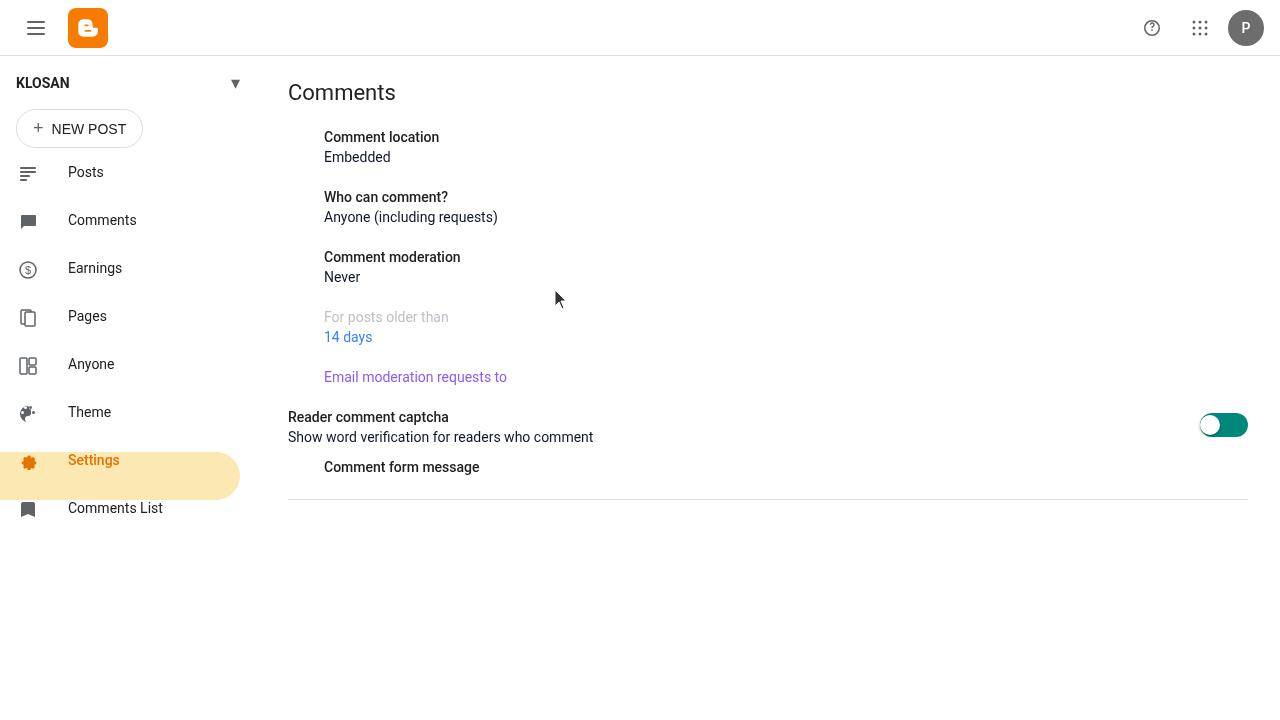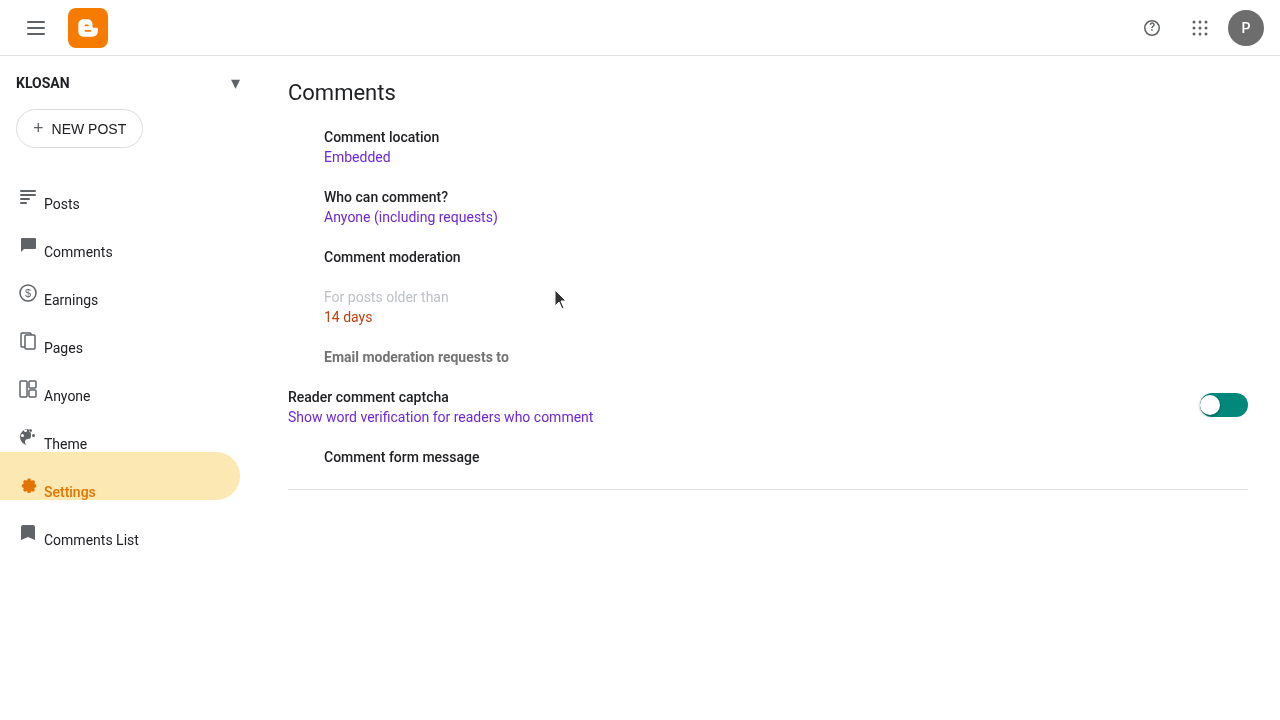--- a/index.html
+++ b/index.html
@@ -138,22 +138,22 @@
       font-weight: 500;
     }
 
     .new-post-plus {
       font-size: 18px;
       color: #5f6368;
     }
 
     .nav-item {
       display: flex;
-      align-items: flex-end;
-      gap: 4px;
+      align-items: flex-start;
+      gap: 28px;
       padding: 0 16px;
       height: 48px;
       cursor: pointer;
       border-radius: 0 24px 24px 0;
       margin-right: 16px;
       color: #202124;
       font-size: 14px;
       font-weight: 400;
     }
     .nav-item.active {
@@ -198,32 +198,32 @@
 
     .setting-label {
       font-size: 14px;
       font-weight: 500;
       color: #202124;
       margin-bottom: 4px;
     }
 
     .setting-value {
       font-size: 14px;
-      color: #6d28d9;
+      color: #0f172a;
     }
 
     .setting-value.placeholder {
-      color: #c2410c;
+      color: #3b82f6;
     }
 
     .setting-row-with-toggle {
       display: flex;
       align-items: flex-start;
       justify-content: space-between;
-      margin-bottom: 24px;
+      margin-bottom: 14px;
     }
 
     .setting-row-content {
       flex: 1;
     }
 
     .toggle-container {
       margin-left: 24px;
       margin-top: 4px;
     }
@@ -406,29 +406,30 @@
       <div class="setting-value">Embedded</div>
     </div>
 
     <div class="setting-row">
       <div class="setting-label">Who can comment?</div>
       <div class="setting-value">Anyone (including requests)</div>
     </div>
 
     <div class="setting-row">
       <div class="setting-label">Comment moderation</div>
+      <div class="setting-value">Never</div>
     </div>
 
     <div class="setting-row">
       <div class="setting-label" style="color:#bdc1c6; font-weight:400;">For posts older than</div>
       <div class="setting-value placeholder">14 days</div>
     </div>
 
     <div class="setting-row">
-      <div class="setting-label" style="color:#737373; font-weight:700;">Email moderation requests to</div>
+      <div class="setting-label" style="color:#8b5cf6; font-weight:400;">Email moderation requests to</div>
     </div>
 
     <div class="setting-row-with-toggle">
       <div class="setting-row-content">
         <div class="setting-label">Reader comment captcha</div>
         <div class="setting-value">Show word verification for readers who comment</div>
       </div>
       <div class="toggle-container">
         <div class="toggle teal">
           <div class="toggle-knob"></div>

